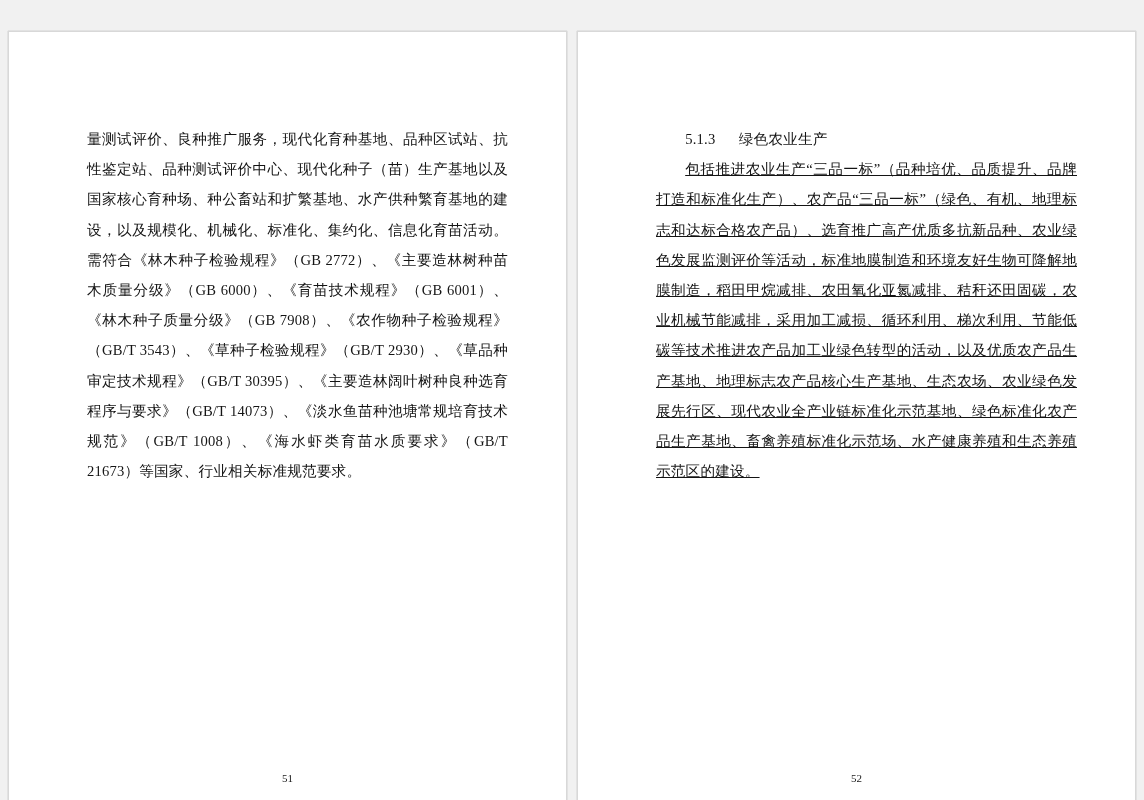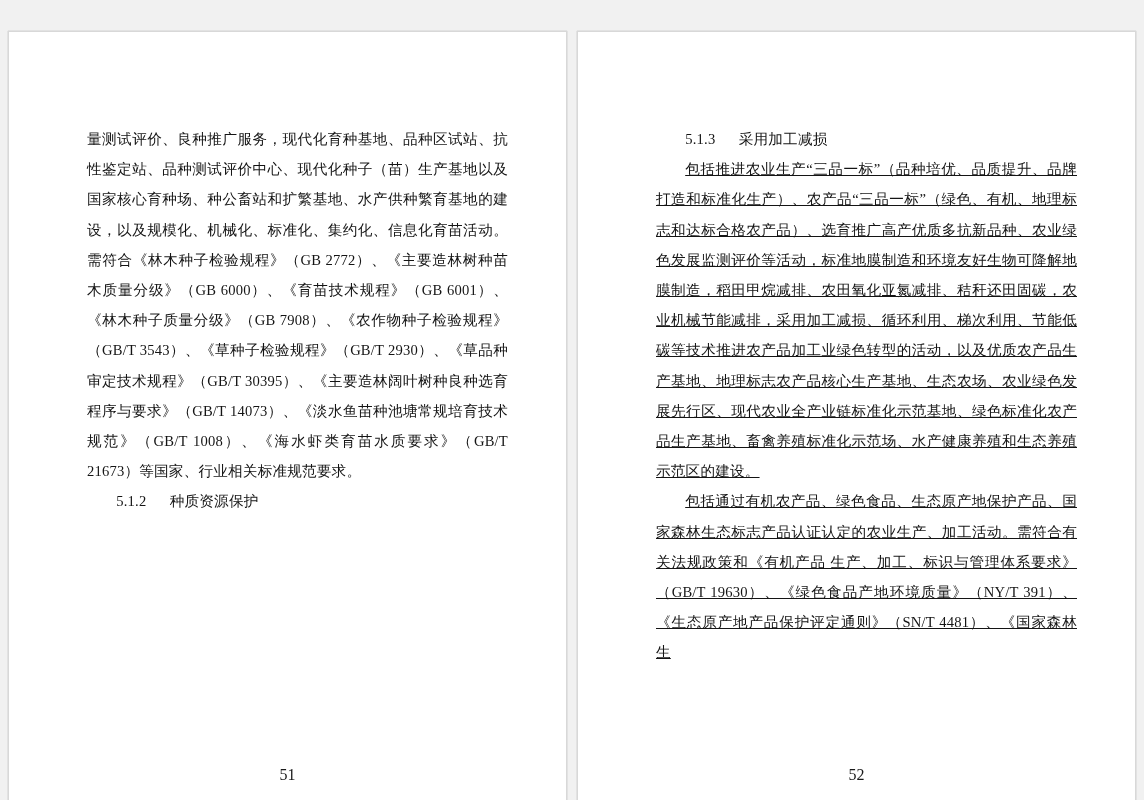--- a/index.html
+++ b/index.html
@@ -69,42 +69,40 @@
   }
   .heading .num {
     margin-right: 1.6em;
   }
   .folio {
     position: absolute;
     bottom: 36px;
     left: 0;
     right: 0;
     text-align: center;
-    font-size: 16px;
+    font-size: 11px;
     color: #1a1a1a;
     font-family: "Liberation Serif", "DejaVu Serif", serif;
   }
 </style>
 </head>
 <body>
 
 <div id="viewport">
   <div class="pages">
 
     <div class="page">
       <div class="page-inner">
         <p class="para">量测试评价、良种推广服务，现代化育种基地、品种区试站、抗性鉴定站、品种测试评价中心、现代化种子（苗）生产基地以及国家核心育种场、种公畜站和扩繁基地、水产供种繁育基地的建设，以及规模化、机械化、标准化、集约化、信息化育苗活动。需符合《林木种子检验规程》（GB 2772）、《主要造林树种苗木质量分级》（GB 6000）、《育苗技术规程》（GB 6001）、《林木种子质量分级》（GB 7908）、《农作物种子检验规程》（GB/T 3543）、《草种子检验规程》（GB/T 2930）、《草品种审定技术规程》（GB/T 30395）、《主要造林阔叶树种良种选育程序与要求》（GB/T 14073）、《淡水鱼苗种池塘常规培育技术规范》（GB/T 1008）、《海水虾类育苗水质要求》（GB/T 21673）等国家、行业相关标准规范要求。</p>
-        <p class="heading"><span class="num">5.1.2</span><span>种质资源保护</span></p>
       </div>
       <div class="folio">51</div>
     </div>
 
     <div class="page">
       <div class="page-inner">
-        <p class="heading"><span class="num">5.1.3</span><span>采用加工减损</span></p>
+        <p class="heading"><span class="num">5.1.3</span><span>绿色农业生产</span></p>
         <p class="para indent">包括推进农业生产“三品一标”（品种培优、品质提升、品牌打造和标准化生产）、农产品“三品一标”（绿色、有机、地理标志和达标合格农产品）、选育推广高产优质多抗新品种、农业绿色发展监测评价等活动，标准地膜制造和环境友好生物可降解地膜制造，稻田甲烷减排、农田氧化亚氮减排、秸秆还田固碳，农业机械节能减排，采用加工减损、循环利用、梯次利用、节能低碳等技术推进农产品加工业绿色转型的活动，以及优质农产品生产基地、地理标志农产品核心生产基地、生态农场、农业绿色发展先行区、现代农业全产业链标准化示范基地、绿色标准化农产品生产基地、畜禽养殖标准化示范场、水产健康养殖和生态养殖示范区的建设。</p>
-        <p class="para indent">包括通过有机农产品、绿色食品、生态原产地保护产品、国家森林生态标志产品认证认定的农业生产、加工活动。需符合有关法规政策和《有机产品  生产、加工、标识与管理体系要求》（GB/T 19630）、《绿色食品产地环境质量》（NY/T 391）、《生态原产地产品保护评定通则》（SN/T 4481）、《国家森林生</p>
       </div>
       <div class="folio">52</div>
     </div>
 
   </div>
 </div>
 
 </body></html>

